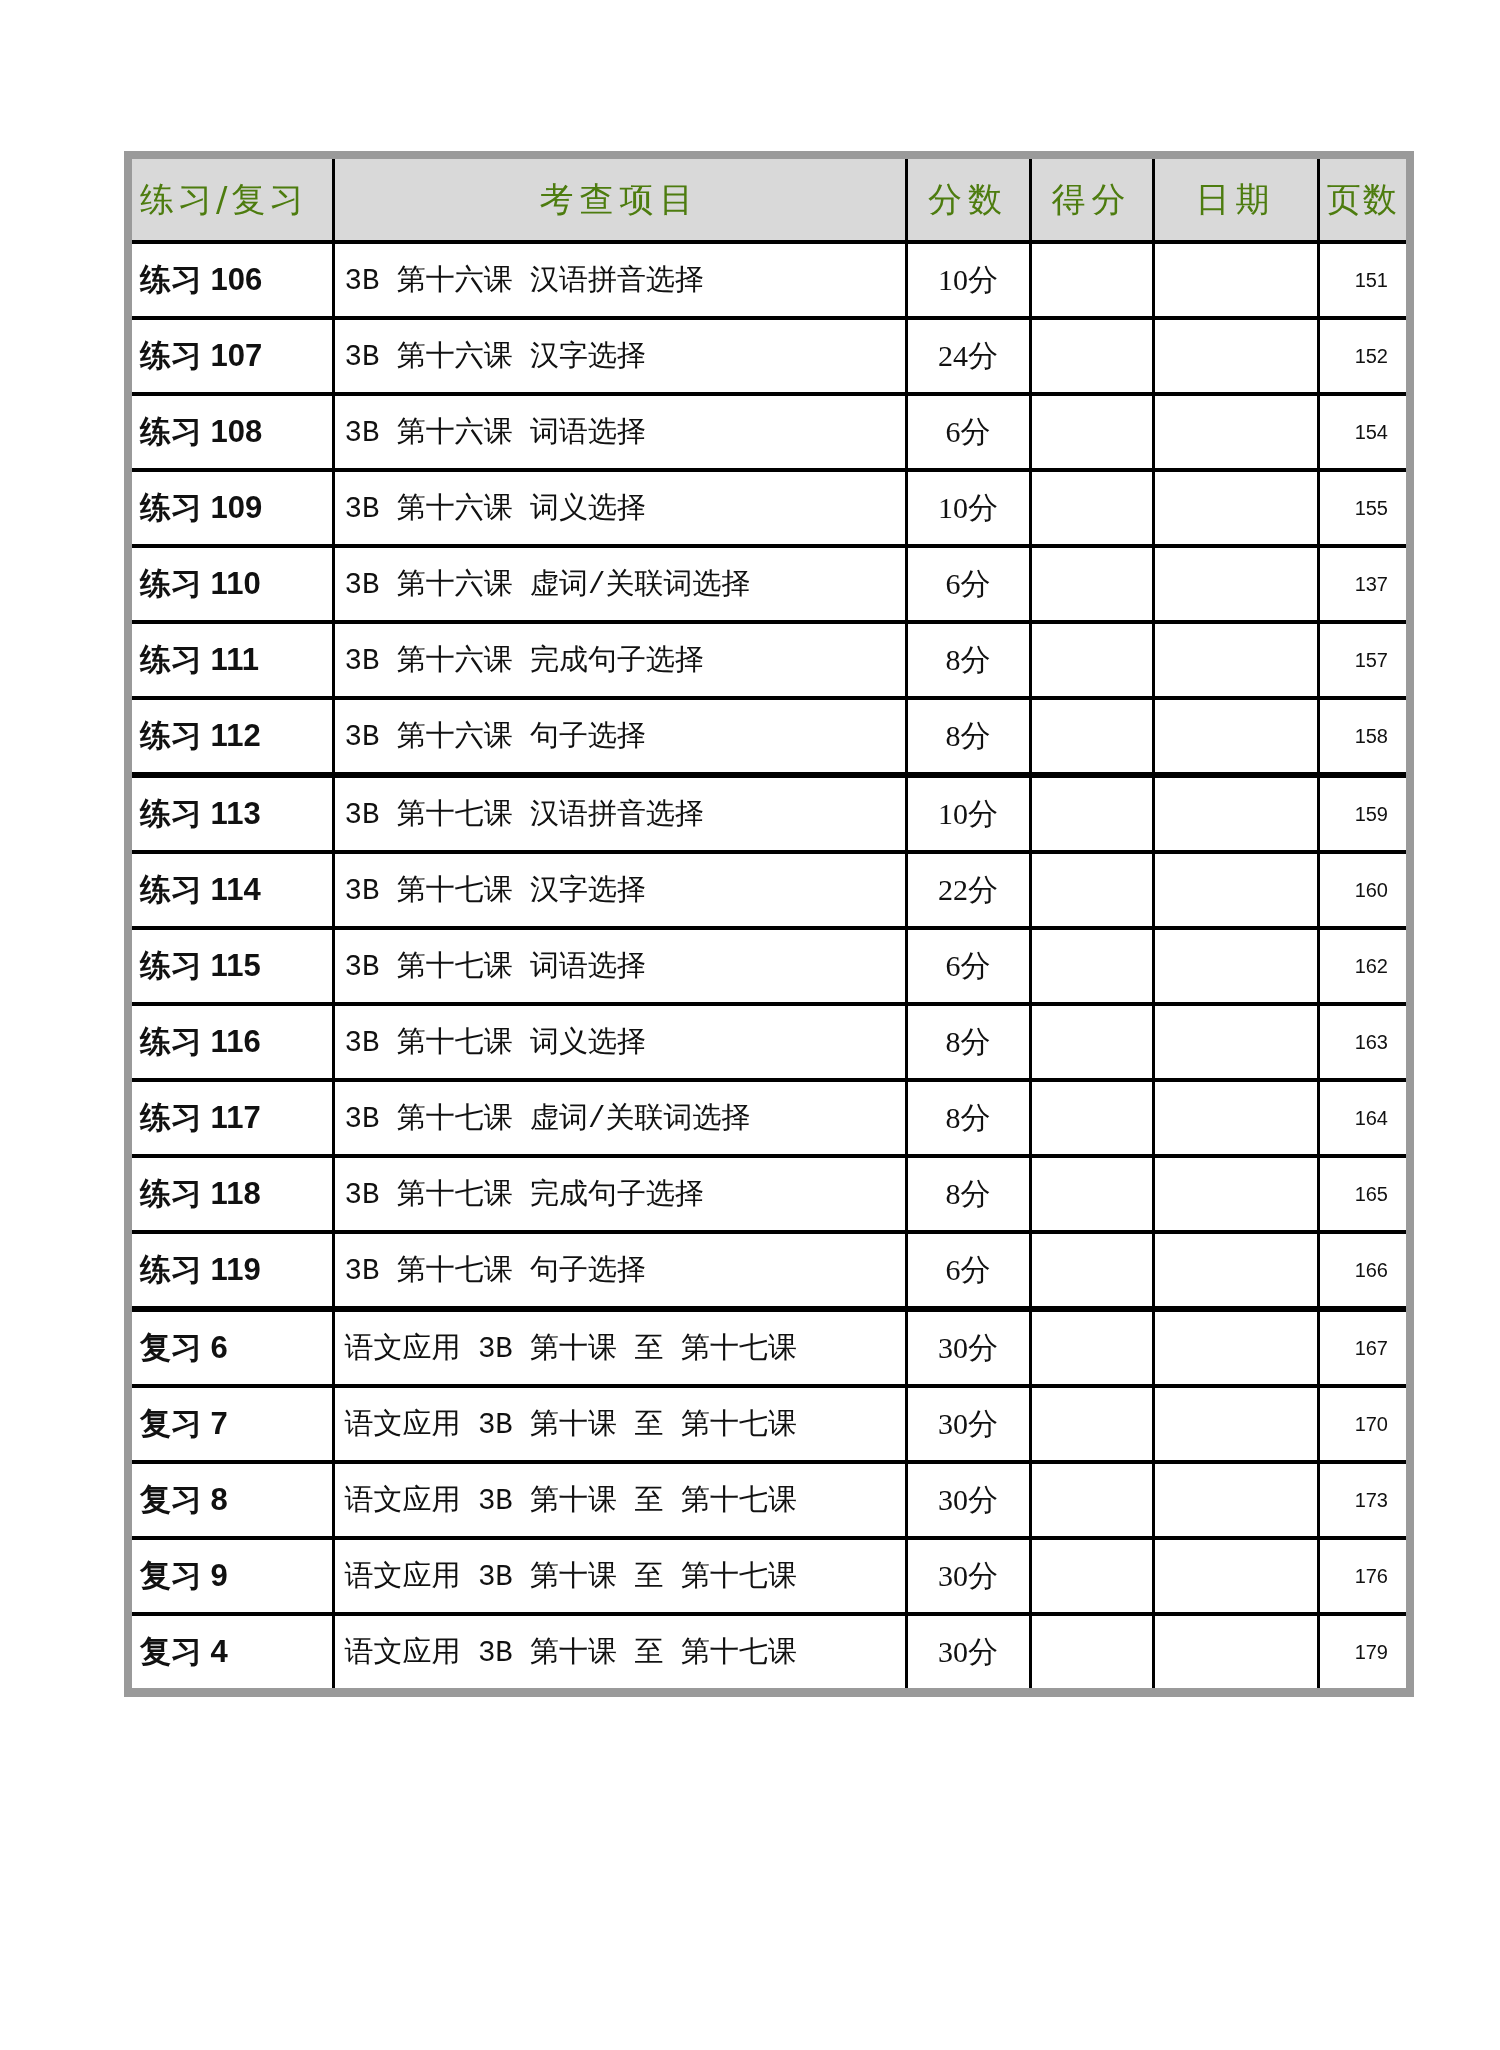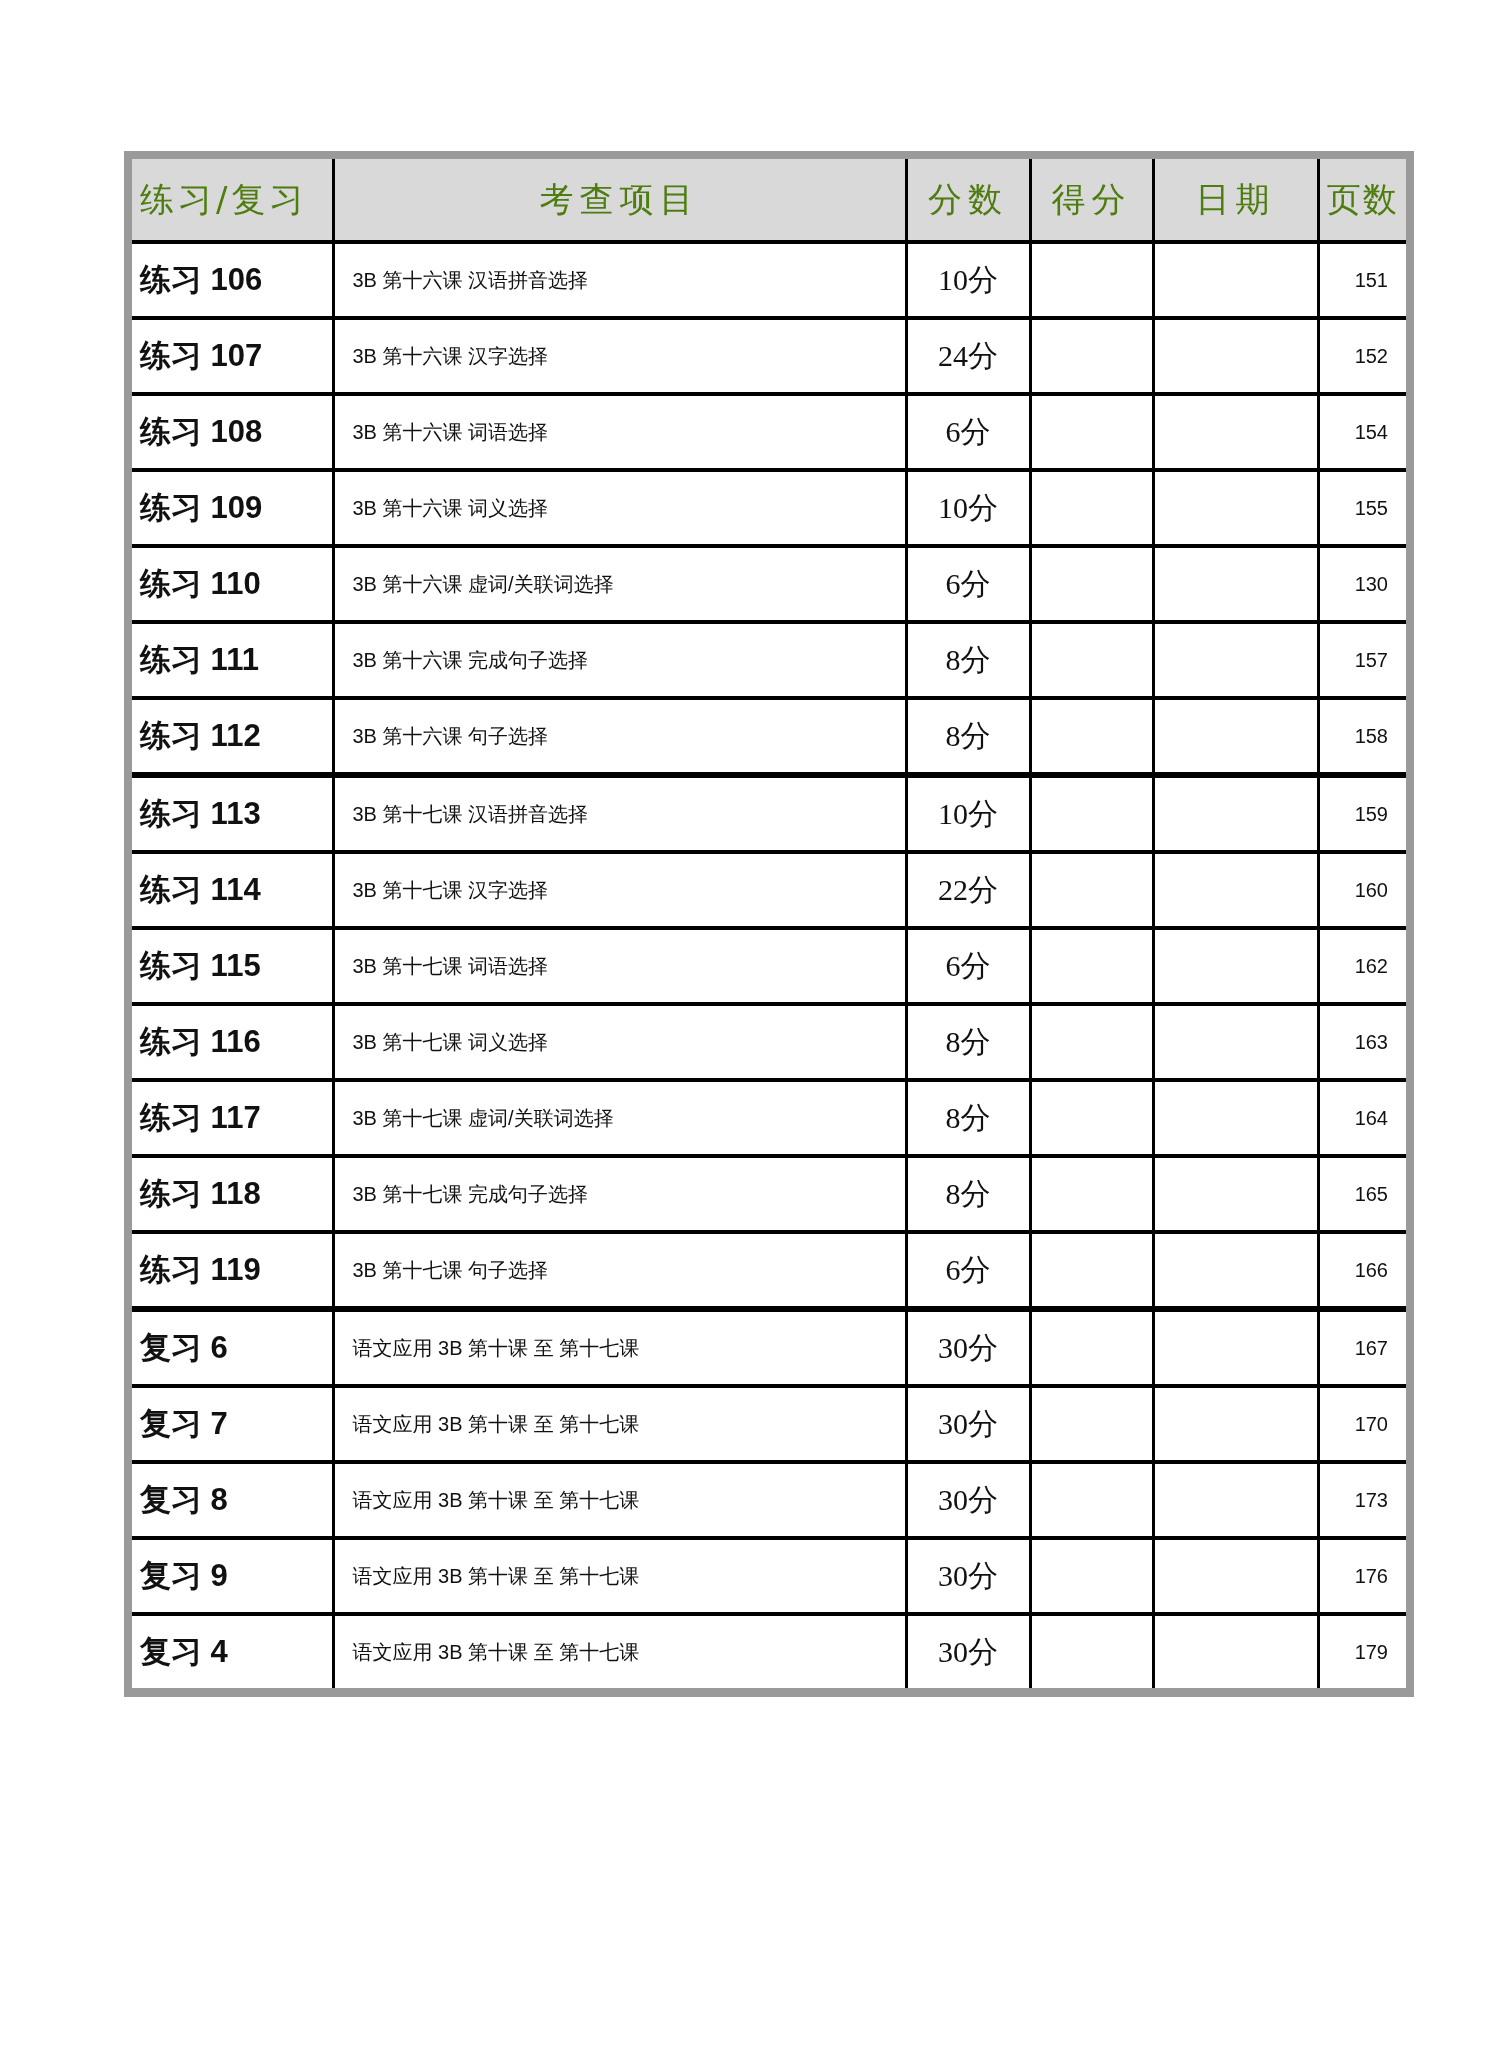--- a/index.html
+++ b/index.html
@@ -25,21 +25,21 @@
   th:last-child { border-right:none; letter-spacing:2px;margin-left:40px; }
   th.left { text-align:left; padding-left:8px; letter-spacing:4px; }
   td {
     border-right:3px solid #000; border-bottom:4px solid #000; height:72px; padding:0;
     font-size:31px; color:#111;
   }
   td:last-child { border-right:none; }
   tr:last-child td { border-bottom:none; }
   tr.sep td { border-bottom:6px solid #000; }
   td.id { padding-left:8px; font-weight:bold; font-family:"Liberation Sans","DejaVu Sans",sans-serif; }
-  td.item { padding-left:18px; font-family:Liberation Sans, sans-serif; font-size:20px; }
+  td.item { padding-left:10px; font-family:Liberation Mono, monospace; font-size:29px; }
   td.score { text-align:center; font-family:"Liberation Serif","DejaVu Serif",serif; font-size:30px; }
   td.page { text-align:right; padding-right:18px; font-family:"Liberation Sans",sans-serif; font-size:20px; }
 </style>
 </head>
 <body>
 
 <div class="frame">
   <table>
     <colgroup>
         <col class="c1">
@@ -91,21 +91,21 @@
           <td></td>
           <td></td>
           <td class="page">155</td>
         </tr>
         <tr>
           <td class="id">练习 110</td>
           <td class="item">3B 第十六课 虚词/关联词选择</td>
           <td class="score">6分</td>
           <td></td>
           <td></td>
-          <td class="page">130</td>
+          <td class="page">137</td>
         </tr>
         <tr>
           <td class="id">练习 111</td>
           <td class="item">3B 第十六课 完成句子选择</td>
           <td class="score">8分</td>
           <td></td>
           <td></td>
           <td class="page">157</td>
         </tr>
         <tr class="sep">

